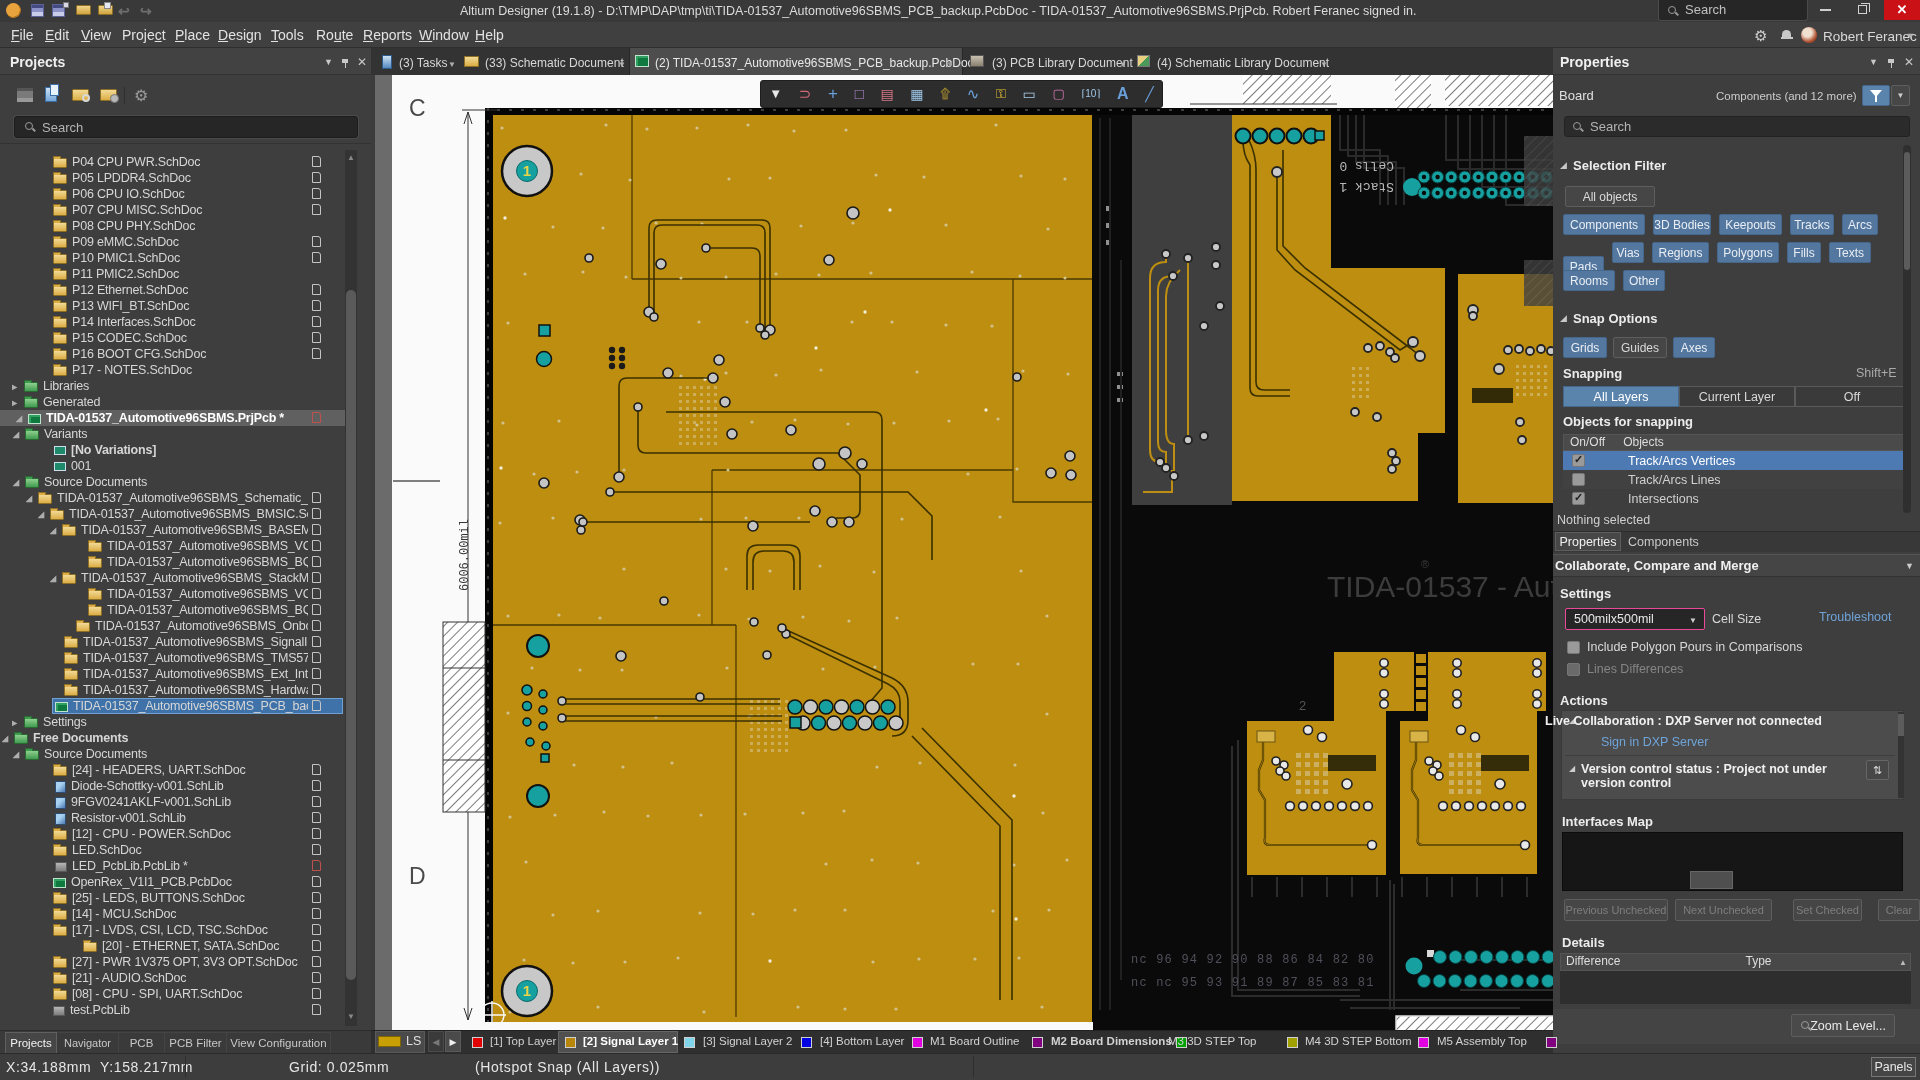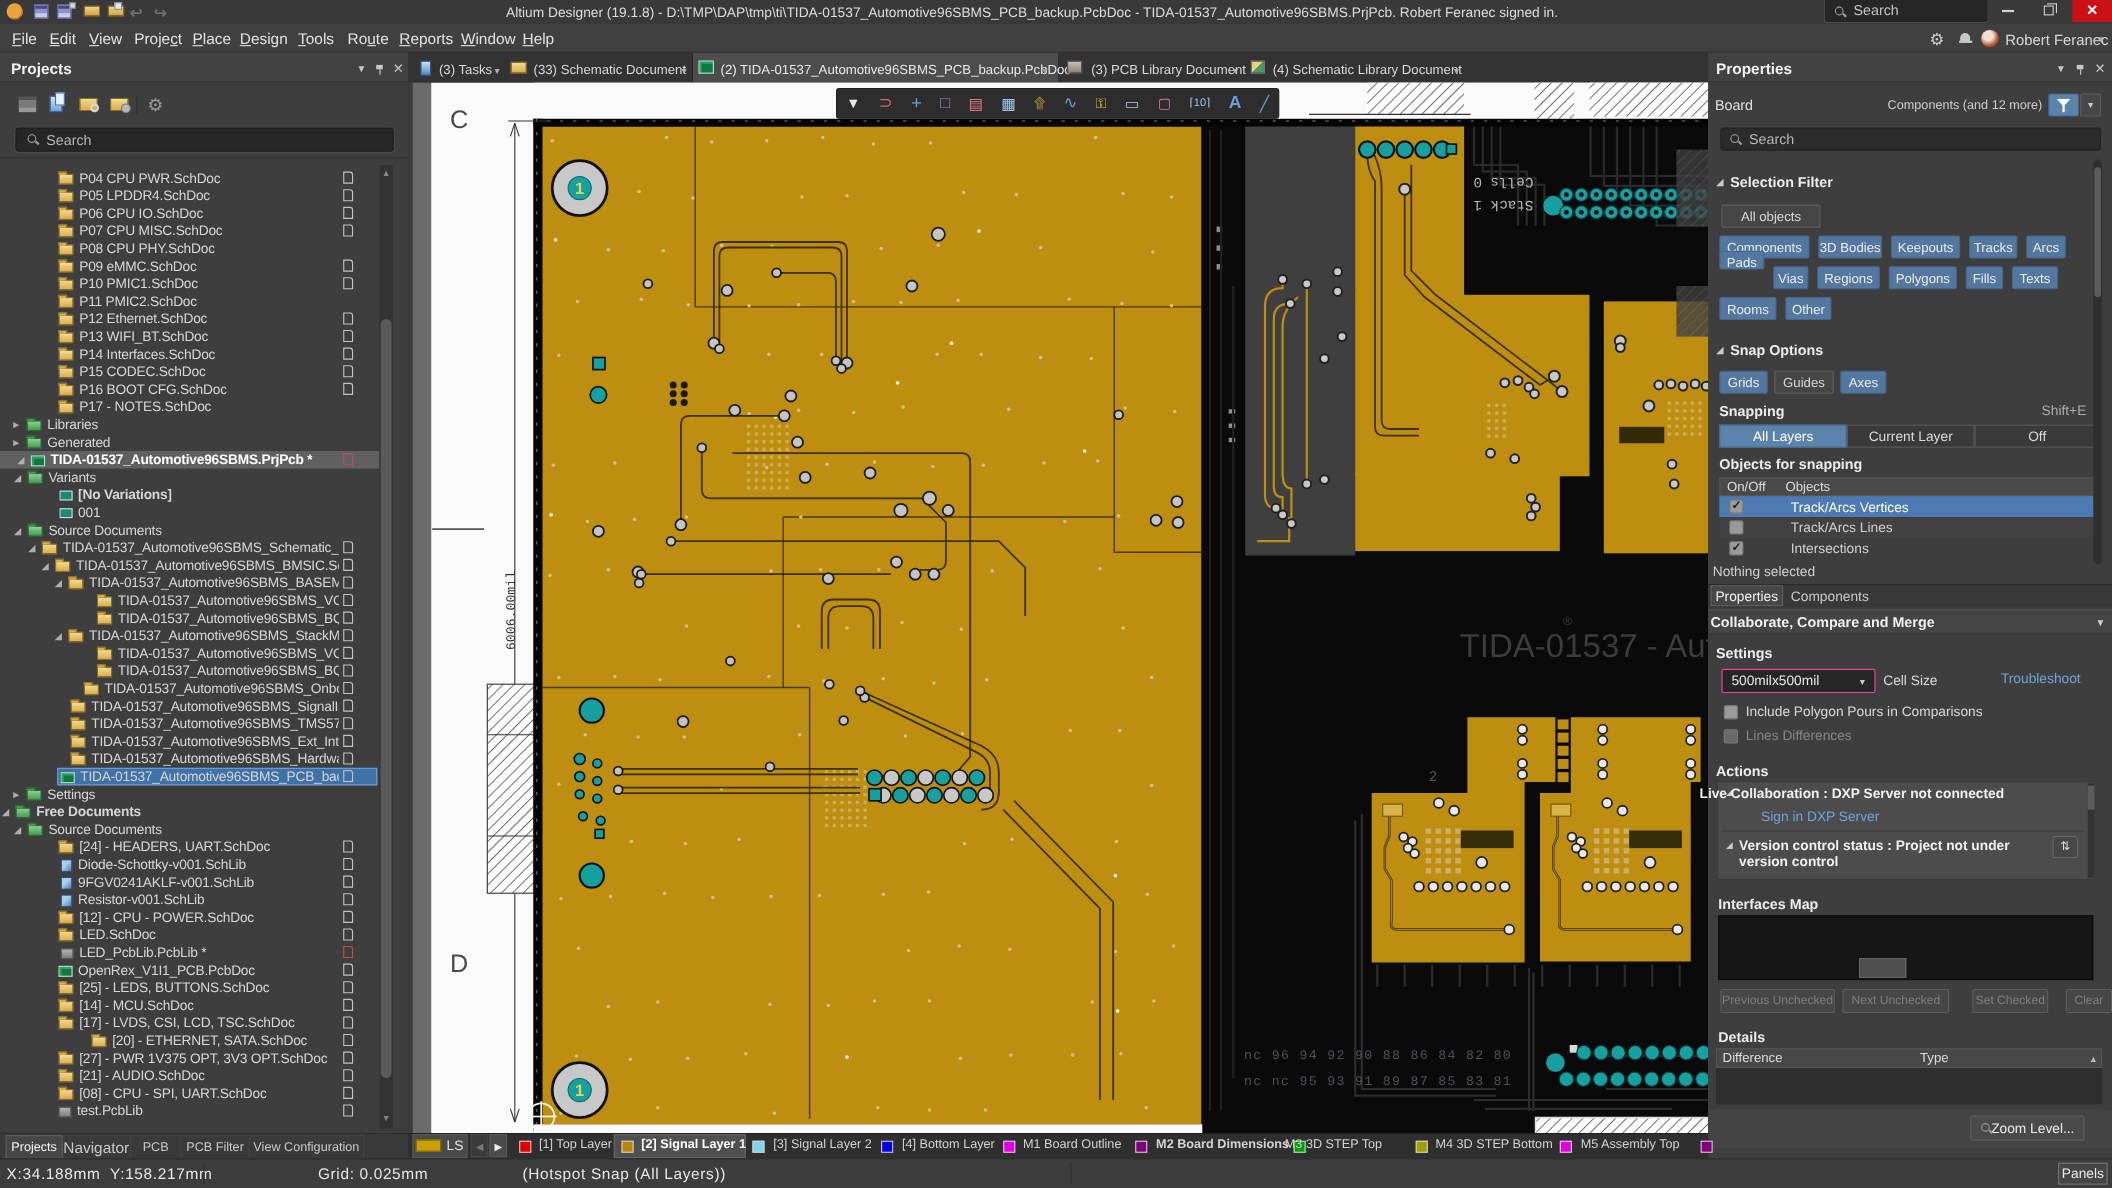--- a/index.html
+++ b/index.html
@@ -152,21 +152,21 @@
 <div class="row" style="padding-left:53px;"><span style="position:relative;display:inline-block;max-width:255px;overflow:hidden;white-space:nowrap;height:16px"><b class="plibi"></b>test.PcbLib</span><b class="dr"></b></div>
 </div>
 
 <div class="abs" style="left:345px;top:150px;width:12px;height:876px;background:#333"></div>
 <div class="abs" style="left:347px;top:153px;color:#888;font-size:8px">▲</div>
 <div class="abs" style="left:346px;top:290px;width:10px;height:690px;background:#5a5a5a;border-radius:5px"></div>
 <div class="abs" style="left:347px;top:1012px;color:#888;font-size:8px">▼</div>
 
 <div class="abs" style="left:0;top:1030px;width:371px;height:23px;background:#3a3a3a;border-top:1px solid #2d2d2d"></div>
 <div class="abs" style="left:5px;top:1032px;width:52px;height:22px;background:#464646;border:1px solid #606060;color:#f2f2f2;font-size:11.5px;text-align:center;line-height:21px">Projects</div>
-<div class="abs" style="left:57px;top:1032px;width:62px;height:22px;border:1px solid #444;border-left:none;color:#c8c8c8;font-size:14px;text-align:center;line-height:21px">Navigator</div>
+<div class="abs" style="left:57px;top:1032px;width:62px;height:22px;border:1px solid #444;border-left:none;color:#c8c8c8;font-size:11px;text-align:center;line-height:21px">Navigator</div>
 <div class="abs" style="left:119px;top:1032px;width:46px;height:22px;border:1px solid #444;border-left:none;color:#c8c8c8;font-size:11.5px;text-align:center;line-height:21px">PCB</div>
 <div class="abs" style="left:165px;top:1032px;width:62px;height:22px;border:1px solid #444;border-left:none;color:#c8c8c8;font-size:11.5px;text-align:center;line-height:21px">PCB Filter</div>
 <div class="abs" style="left:227px;top:1032px;width:104px;height:22px;border:1px solid #444;border-left:none;color:#c8c8c8;font-size:11.5px;text-align:center;line-height:21px">View Configuration</div>
 
 <div class="abs" style="left:371px;top:48px;width:1182px;height:27px;background:#333"></div>
 <div class="abs" style="left:382px;top:55px;width:10px;height:14px;background:linear-gradient(#cfe2f5,#5588c0);border:1px solid #2e5a8c"></div>
 <div class="abs" style="left:399px;top:56px;color:#d8d8d8;font-size:12px">(3) Tasks</div>
 <div class="abs" style="left:448px;top:60px;color:#b0b0b0;font-size:8px">▼</div>
 <div class="abs" style="left:464px;top:56px;width:15px;height:11px;background:linear-gradient(#f2da96,#dcae45);border:1px solid #8d7026"></div>
 <div class="abs" style="left:485px;top:56px;color:#d8d8d8;font-size:12px">(33) Schematic Document</div>
@@ -998,21 +998,21 @@
 
 <div class="abs" style="left:1560px;top:160px;color:#c8c8c8;font-size:9px">◢</div>
 <div class="abs sect" style="left:1573px;top:158px">Selection Filter</div>
 <div class="abs btn-dark" style="left:1565px;top:186px;width:90px;height:21px;line-height:20px">All objects</div>
 
 <div class="abs btn-blue" style="left:1563px;top:214px;width:82px;height:21px;line-height:20px">Components</div>
 <div class="abs btn-blue" style="left:1653px;top:214px;width:58px;height:21px;line-height:20px">3D Bodies</div>
 <div class="abs btn-blue" style="left:1719px;top:214px;width:63px;height:21px;line-height:20px">Keepouts</div>
 <div class="abs btn-blue" style="left:1790px;top:214px;width:44px;height:21px;line-height:20px">Tracks</div>
 <div class="abs btn-blue" style="left:1842px;top:214px;width:36px;height:21px;line-height:20px">Arcs</div>
-<div class="abs btn-blue" style="left:1563px;top:228px;width:41px;height:17px;line-height:20px">Pads</div>
+<div class="abs btn-blue" style="left:1563px;top:256px;width:41px;height:17px;line-height:20px">Pads</div>
 <div class="abs btn-blue" style="left:1612px;top:242px;width:32px;height:21px;line-height:20px">Vias</div>
 <div class="abs btn-blue" style="left:1652px;top:242px;width:57px;height:21px;line-height:20px">Regions</div>
 <div class="abs btn-blue" style="left:1717px;top:242px;width:62px;height:21px;line-height:20px">Polygons</div>
 <div class="abs btn-blue" style="left:1787px;top:242px;width:34px;height:21px;line-height:20px">Fills</div>
 <div class="abs btn-blue" style="left:1829px;top:242px;width:42px;height:21px;line-height:20px">Texts</div>
 <div class="abs btn-blue" style="left:1563px;top:270px;width:52px;height:21px;line-height:20px">Rooms</div>
 <div class="abs btn-blue" style="left:1623px;top:270px;width:42px;height:21px;line-height:20px">Other</div>
 
 <div class="abs" style="left:1560px;top:313px;color:#c8c8c8;font-size:9px">◢</div>
 <div class="abs sect" style="left:1573px;top:311px">Snap Options</div>

